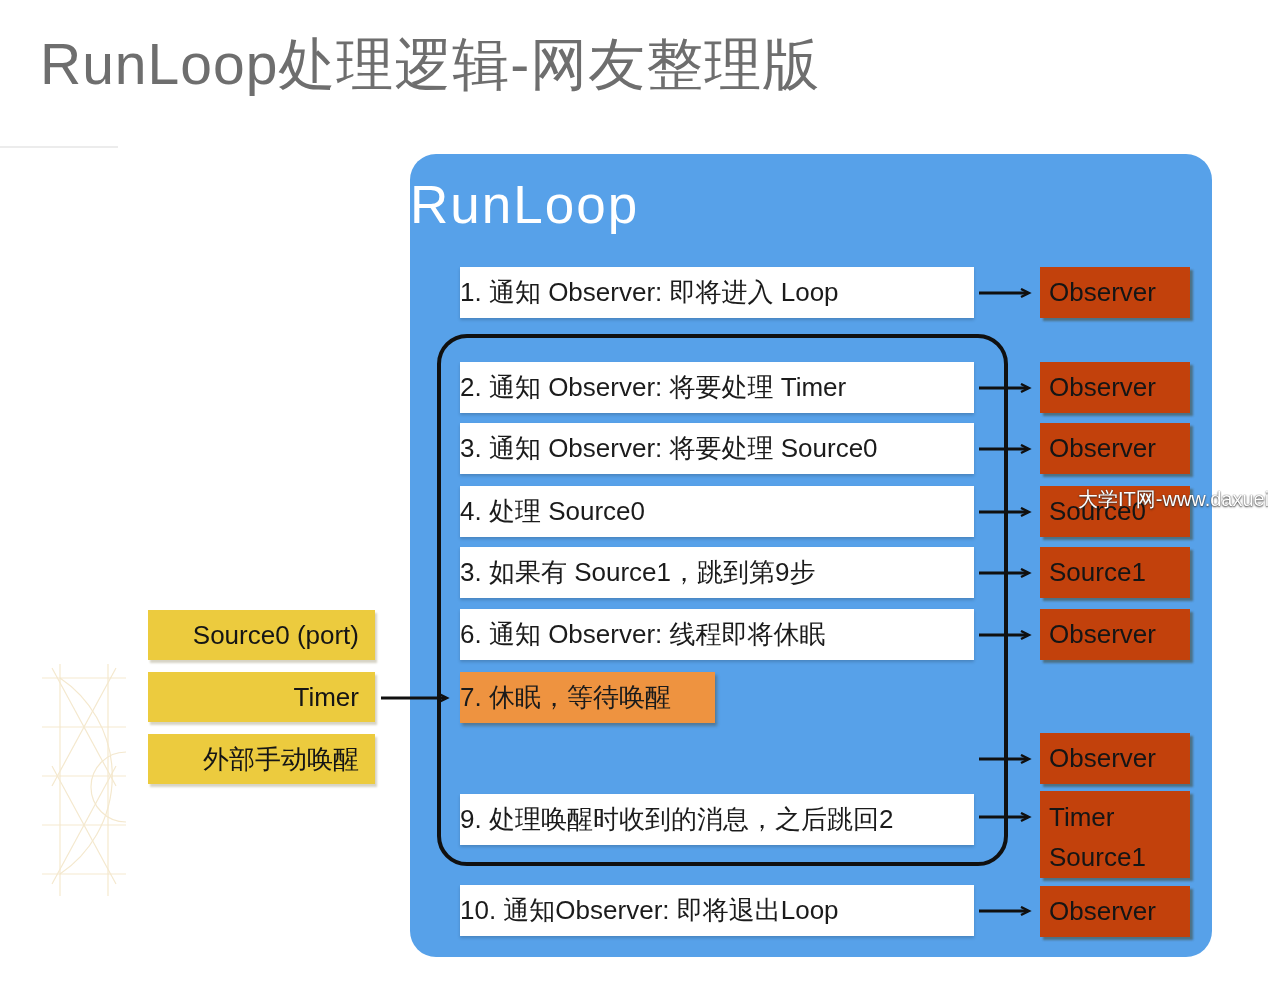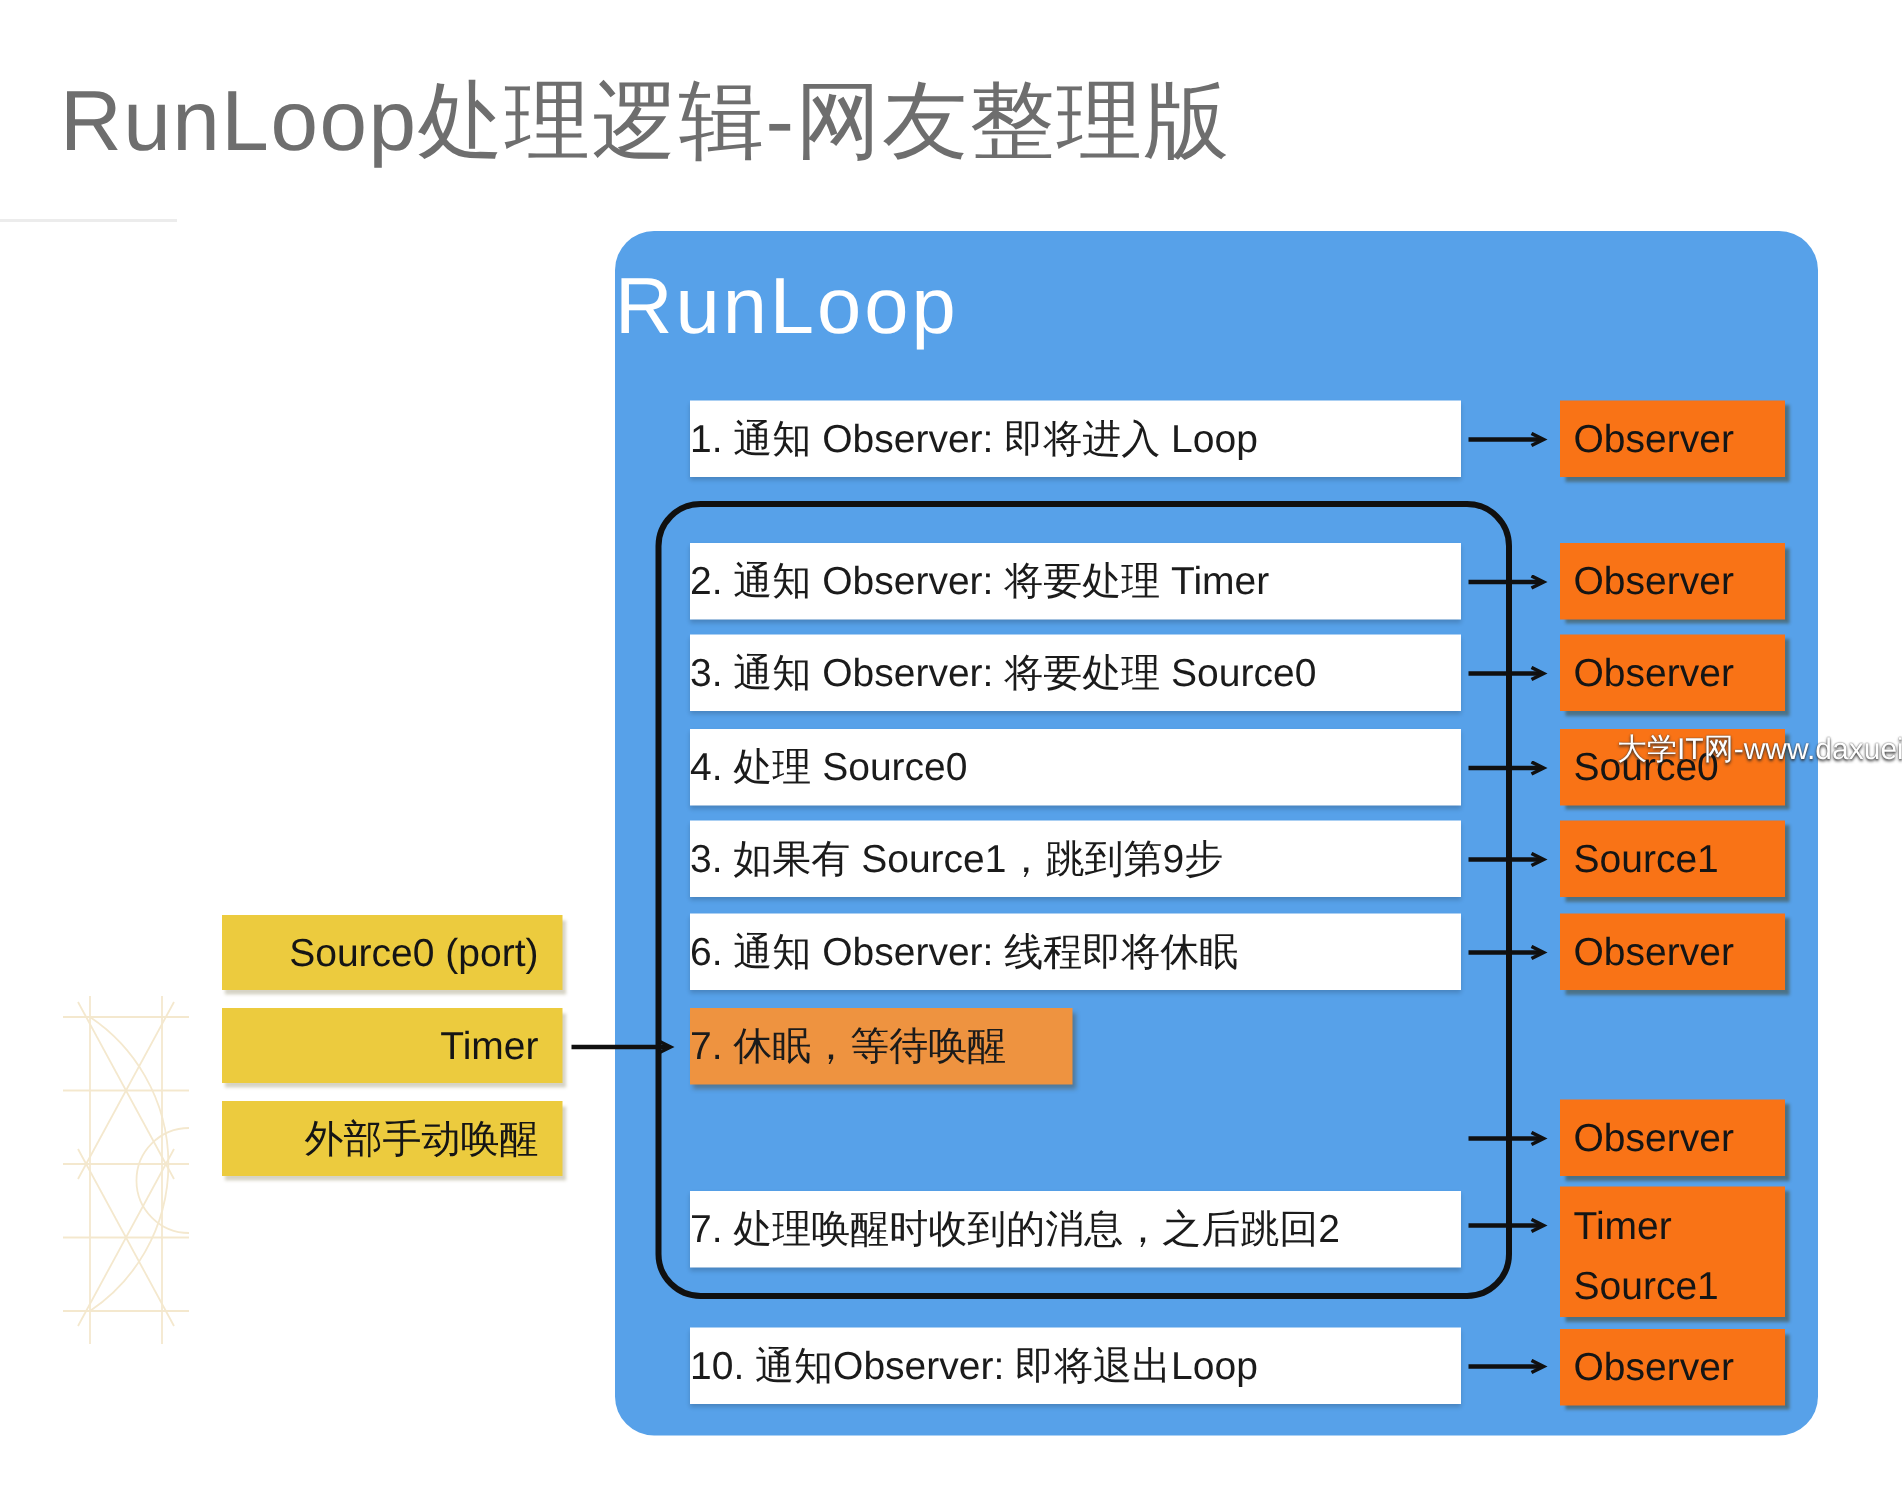--- a/index.html
+++ b/index.html
@@ -1,38 +1,38 @@
 <!DOCTYPE html>
 <html><head>
 <meta charset="utf-8">
 <style>
   html,body{margin:0;padding:0;background:#fff;}
   body{width:1268px;height:992px;position:relative;overflow:hidden;
        font-family:"Liberation Sans","DejaVu Sans",sans-serif;}
   .canvas{position:absolute;inset:0;}
 
   .page-title{position:absolute;left:40px;top:30px;font-size:57px;line-height:1.2;
-    color:#6e6e6e;font-weight:400;letter-spacing:1px;white-space:nowrap;margin-top:17px;}
+    color:#6e6e6e;font-weight:400;letter-spacing:1px;white-space:nowrap;}
 
   .decor-line{position:absolute;left:0;top:146px;width:118px;height:2px;background:#ececec;}
 
   .panel{position:absolute;left:410px;top:154px;width:802px;height:803px;
     background:#57a1e9;border-radius:26px;}
   .panel-title{position:absolute;left:0;top:20px;width:100%;text-align:left;
     color:#ffffff;font-size:53px;font-weight:300;letter-spacing:2px;}
 
   .loop-border{position:absolute;left:437px;top:334px;width:563px;height:524px;
     border:4px solid #101010;border-radius:30px;background:transparent;}
 
   .step{position:absolute;left:460px;width:514px;height:51px;background:#ffffff;
     color:#1b1b1b;font-size:26px;line-height:51px;box-sizing:border-box;
     white-space:nowrap;box-shadow:0 2px 3px rgba(0,0,0,0.18);}
   .step.sleep{width:255px;background:#ee9340;box-shadow:2px 3px 3px rgba(70,45,5,0.35);}
 
-  .target{position:absolute;left:1040px;width:150px;height:51px;background:#f97316;
+  .target{position:absolute;left:1040px;width:150px;height:51px;background:#c2410c;
     color:#151515;font-size:26px;line-height:51px;padding-left:9px;box-sizing:border-box;
     white-space:nowrap;box-shadow:3px 3px 2px rgba(62,55,14,0.45);}
   .target.tall{height:87px;line-height:1;padding-top:6px;}
   .target.tall .t-line{display:block;height:40px;line-height:40px;}
 
   .source{position:absolute;left:148px;width:227px;height:50px;background:#eccb3e;
     color:#151515;font-size:26px;line-height:50px;padding-right:16px;box-sizing:border-box;
     text-align:right;white-space:nowrap;box-shadow:2px 3px 2px rgba(90,80,25,0.25);padding-left:16px;}
 
   .watermark{position:absolute;left:1078px;top:486px;font-size:20px;color:#ffffff;
@@ -75,21 +75,21 @@
 
   <div class="loop-border"></div>
 
   <div class="step" style="top:267px">1. 通知 Observer: 即将进入 Loop</div>
   <div class="step" style="top:362px">2. 通知 Observer: 将要处理 Timer</div>
   <div class="step" style="top:423px">3. 通知 Observer: 将要处理 Source0</div>
   <div class="step" style="top:486px">4. 处理 Source0</div>
   <div class="step" style="top:547px">3. 如果有 Source1，跳到第9步</div>
   <div class="step" style="top:609px">6. 通知 Observer: 线程即将休眠</div>
   <div class="step sleep" style="top:672px">7. 休眠，等待唤醒</div>
-  <div class="step" style="top:794px">7. 处理唤醒时收到的消息，之后跳回2</div>
+  <div class="step" style="top:794px">9. 处理唤醒时收到的消息，之后跳回2</div>
   <div class="step" style="top:885px">10. 通知Observer: 即将退出Loop</div>
 
   <div class="target" style="top:267px">Observer</div>
   <div class="target" style="top:362px">Observer</div>
   <div class="target" style="top:423px">Observer</div>
   <div class="target" style="top:486px">Source0</div>
   <div class="target" style="top:547px">Source1</div>
   <div class="target" style="top:609px">Observer</div>
   <div class="target" style="top:733px">Observer</div>
   <div class="target tall" style="top:791px">

